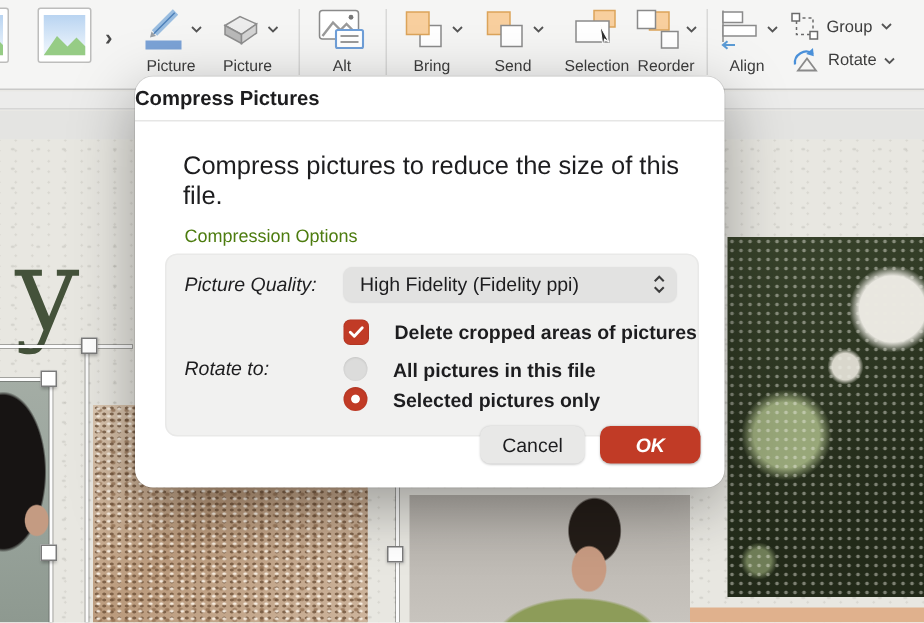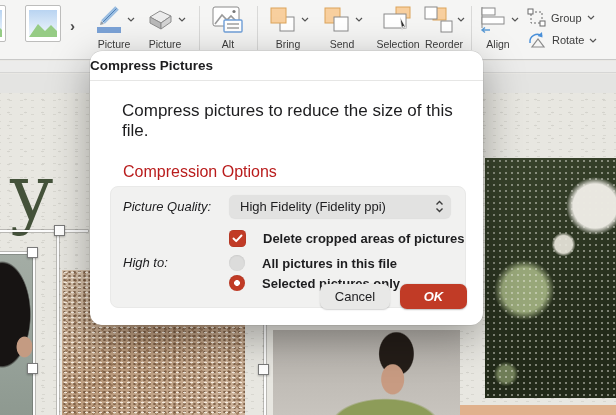--- a/index.html
+++ b/index.html
@@ -70,21 +70,21 @@
   .sel-handle { position:absolute; width:11px; height:11px; background:#fff;
                 border:1px solid #7a7a7a; box-shadow:0 1px 2px rgba(0,0,0,.25); }
 
   
   .dialog { position:absolute; left:90px; top:51px; width:393px; height:274px; background:#fff;
             border-radius:12px; box-shadow:0 12px 42px rgba(0,0,0,.34), 0 0 0 0.5px rgba(0,0,0,.12);
             z-index:10; color:#1d1d1f; }
   .dlg-title { height:30px; line-height:30px; font-size:13.5px; font-weight:700;
                border-bottom:1px solid #e6e6e5; }
   .dlg-desc { margin:20px 0 0 32px; font-size:17px; }
-  .group-label { margin:22px 0 0 33px; font-size:16px; color:#b91c1c; }
+  .group-label { margin:9px 0 0 33px; font-size:12px; color:#4d7c0f; }
   .group-box { position:relative; margin:5px 0 0 20px; width:356px; height:122px;
                background:#f1f1f0; border:1px solid #e9e9e8; border-radius:8px; padding:8px 0 0 12px; }
   .gb-row { display:flex; align-items:center; }
   .gb-lbl { width:100px; text-align:left; font-size:13px; flex:none; margin-right:6px;font-style:italic; }
   .select { width:222px; height:23px; background:#e2e2e1; border-radius:6px; display:flex;
             align-items:center; padding:0 7px 0 11px; font-size:13px; cursor:default;
             box-shadow:0 0.5px 1px rgba(0,0,0,.08); }
   .select span:first-child { flex:1; }
   .row-check { margin-top:12px; }
   .checkbox { width:17px; height:17px; border-radius:4.5px; background:#c13b26; flex:none;
@@ -313,21 +313,21 @@
         <span class="gb-lbl"></span>
         <span class="checkbox" id="cb-delete" style="background: rgb(193, 59, 38);">
           <svg width="11" height="9">
             <path d="M1.5 4.5 L4.2 7.2 L9.5 1.5" stroke="#fff" stroke-width="1.9" fill="none" stroke-linecap="round" stroke-linejoin="round"></path>
           </svg>
         </span>
         <span class="ctl-lbl">Delete cropped areas of pictures</span>
       </div>
 
       <div class="gb-row row-apply">
-        <span class="gb-lbl">High to:</span>
+        <span class="gb-lbl">Rotate to:</span>
         <div class="radio-col">
           <div class="radio-row">
             <span class="radio"></span>
             <span class="ctl-lbl">All pictures in this file</span>
           </div>
           <div class="radio-row">
             <span class="radio on"></span>
             <span class="ctl-lbl">Selected pictures only</span>
           </div>
         </div>

